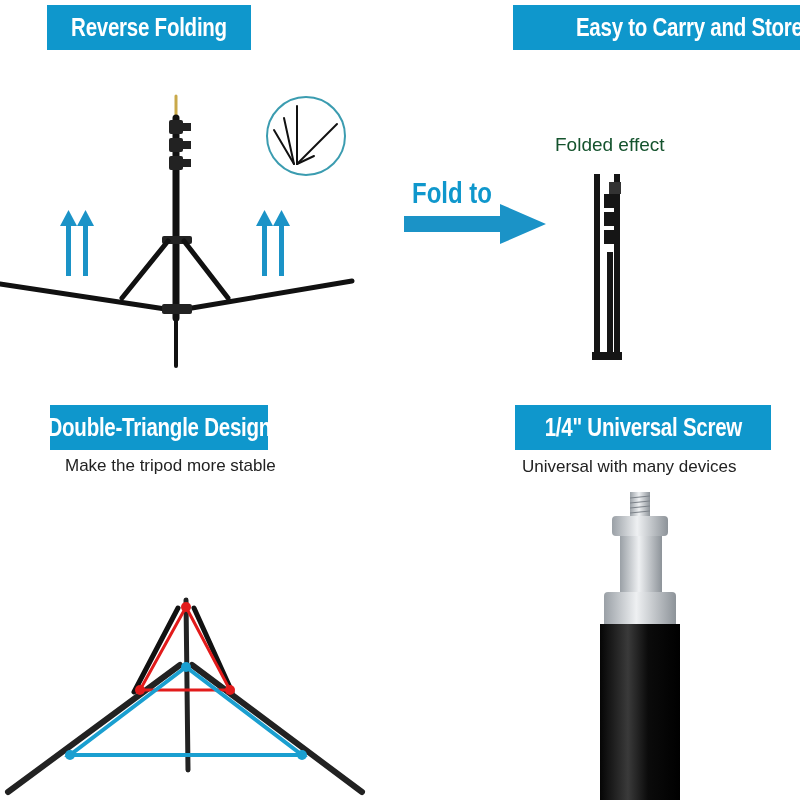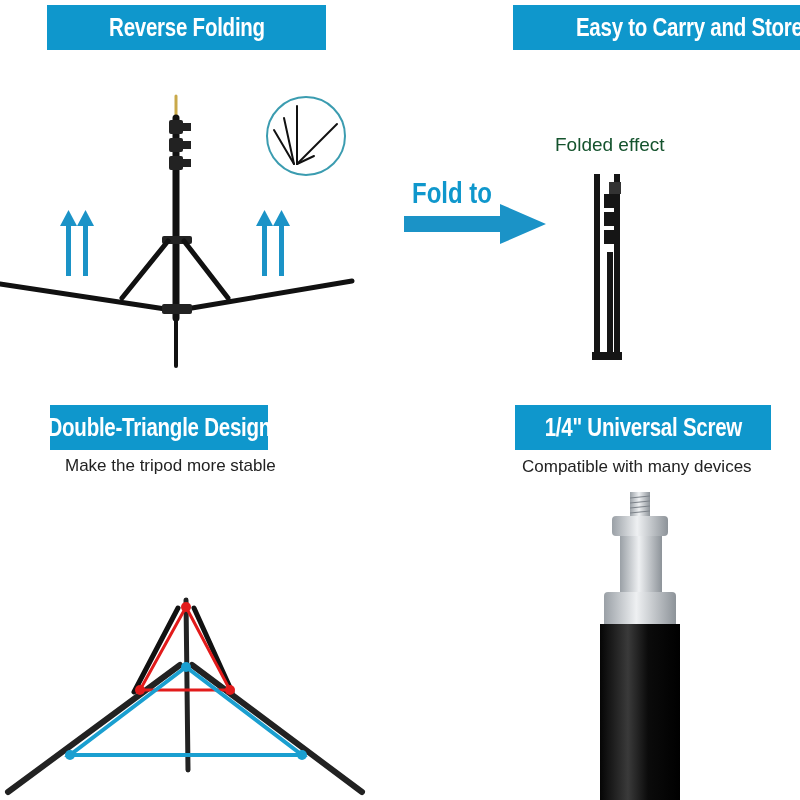--- a/index.html
+++ b/index.html
@@ -15,21 +15,21 @@
   .caption { position:absolute; color:#14532d; font-size:19px; font-family:Liberation Sans, sans-serif; white-space:nowrap; }
   .fold-text { position:absolute; color:var(--accent); font-weight:bold; font-size:30px; }
   .fold-text span { display:inline-block; transform:scaleX(0.8); transform-origin:left; }
   svg { position:absolute; overflow:visible; }
 </style>
 </head>
 <body>
 
 <div id="root" style="--accent:#0f97cc;">
 
-  <div class="banner" style="left:47px; top:5px; width:279px; height:45px;">
+  <div class="banner" style="left:47px; top:5px; width:204px; height:45px;">
     <span>Reverse Folding</span>
   </div>
 
   <svg width="40" height="70" style="left:60px; top:210px;">
     <g fill="#1b93c7">
       <rect x="6" y="14" width="5" height="52"></rect>
         <polygon points="0,16 8.5,0 17,16"></polygon>
       <rect x="23" y="14" width="5" height="52"></rect>
         <polygon points="17,16 25.5,0 34,16"></polygon>
     </g>
@@ -139,21 +139,21 @@
       <circle cx="230" cy="190" r="5" fill="#e21b1b"></circle>
       <circle cx="186" cy="167" r="5" fill="#1a9fd0"></circle>
       <circle cx="70" cy="255" r="5" fill="#1a9fd0"></circle>
       <circle cx="302" cy="255" r="5" fill="#1a9fd0"></circle>
     </g>
   </svg>
 
   <div class="banner" style="left:515px; top:405px; width:256px; height:45px;">
     <span>1/4"  Universal Screw</span>
   </div>
-  <div class="subtitle" style="left:522px; top:457px;">Compatible with many devices</div>
+  <div class="subtitle" style="left:522px; top:457px;">Universal with many devices</div>
 
   <svg width="160" height="320" style="left:560px; top:480px;">
     <defs>
       <linearGradient id="silver" x1="0" y1="0" x2="1" y2="0">
         <stop offset="0" stop-color="#9aa0a6"></stop>
         <stop offset="0.45" stop-color="#eef0f2"></stop>
         <stop offset="1" stop-color="#8d9399"></stop>
       </linearGradient>
       <linearGradient id="blackpole" x1="0" y1="0" x2="1" y2="0">
         <stop offset="0" stop-color="#050505"></stop>

